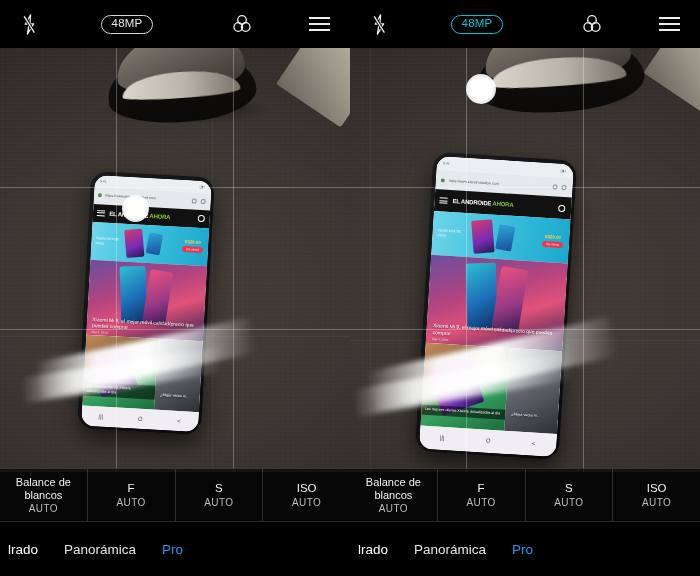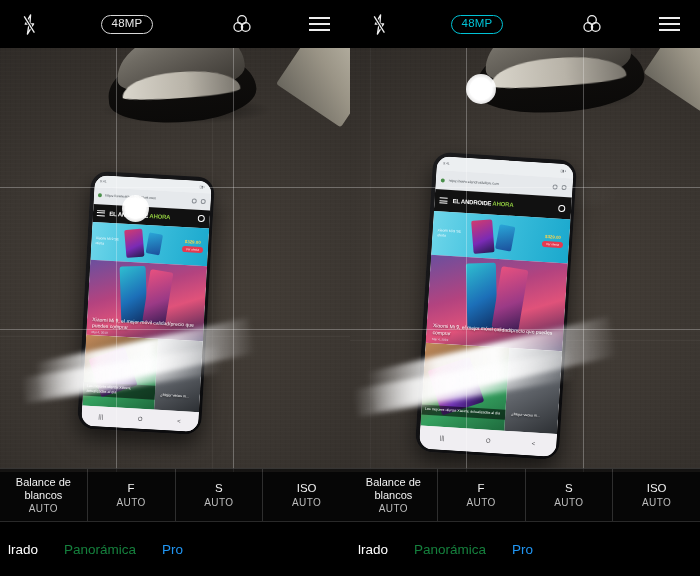--- a/index.html
+++ b/index.html
@@ -324,21 +324,21 @@
   
   .modes {
     position:absolute; left:0; bottom:0;
     width:100%; height:54px;
     background:#000;
     display:flex; align-items:center;
     padding-left: 8px;
     gap: 26px;
     z-index: 36;
   }
-  .mode { font-size: 13.5px; color:#15803d; white-space:nowrap; }
+  .mode { font-size: 13.5px; color:#e5e5e5; white-space:nowrap; }
   .mode.clipped { color:#ffffff; }
   .mode.active { color:#2196f3; }
 </style>
 </head>
 <body>
 
 <div class="screens">
 
   <div class="panel">
 

